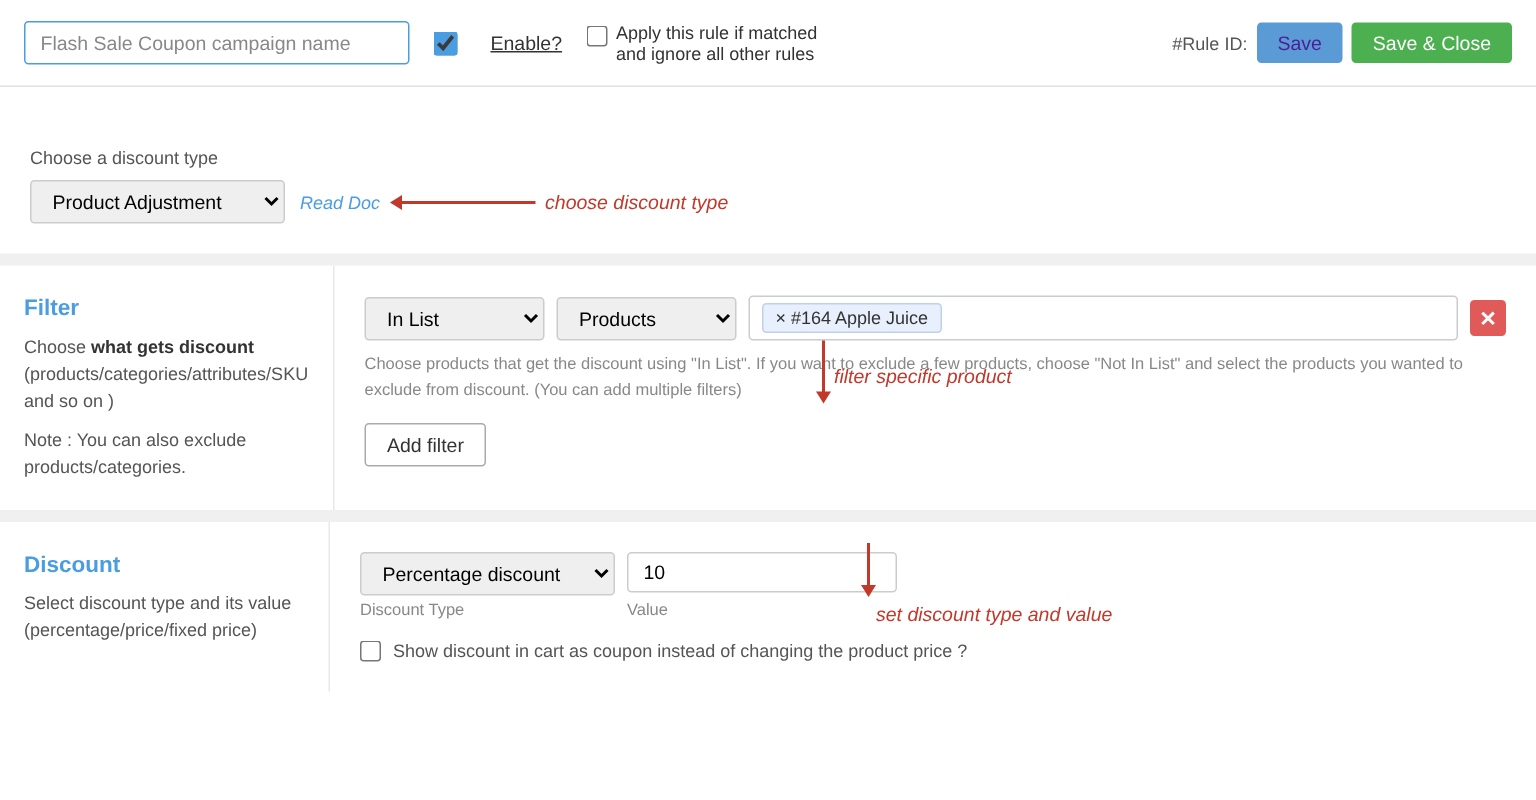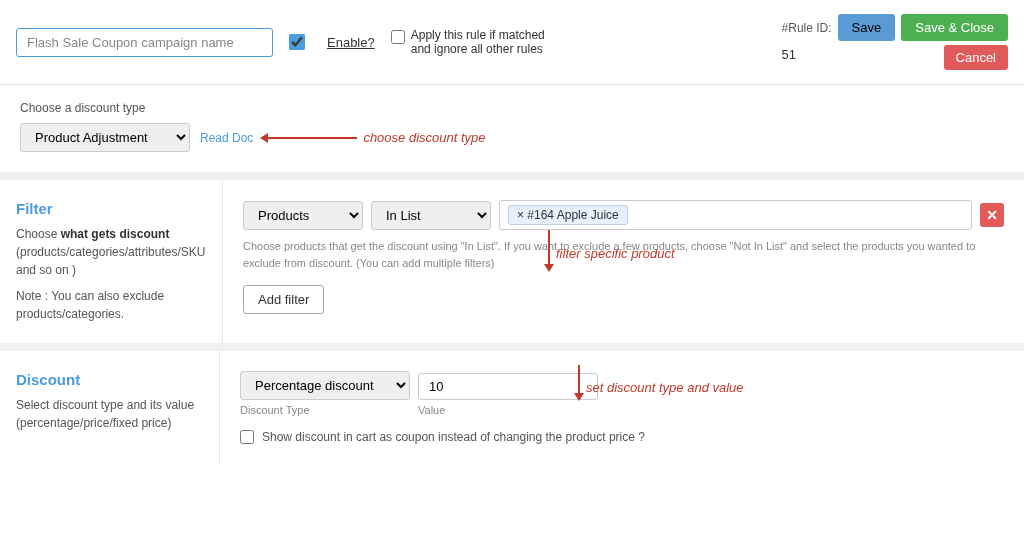--- a/index.html
+++ b/index.html
@@ -63,21 +63,21 @@
       gap: 6px;
     }
     .rule-id-number {
       font-size: 13px;
       color: #333;
       margin-top: 2px;
       text-align: right;
     }
     .btn-save {
       background: #5b9bd5;
-      color: #000000;
+      color: #4c1d95;
       border: none;
       border-radius: 3px;
       padding: 6px 14px;
       cursor: pointer;
       font-size: 13px;
     }
     .btn-save-close {
       background: #4caf50;
       color: #fff;
       border: none;
@@ -105,20 +105,21 @@
     .discount-type-section {
       padding: 16px 20px 20px;
       background: #fff;
       border-bottom: 8px solid #f0f0f0;
       position: relative;
     }
     .section-label {
       font-size: 12px;
       color: #555;
       margin-bottom: 8px;
+      margin-top: 24px;
     }
     .discount-type-row {
       display: flex;
       align-items: center;
       gap: 10px;
       position: relative;
     }
     .discount-type-select {
       border: 1px solid #ccc;
       border-radius: 3px;
@@ -126,20 +127,21 @@
       font-size: 13px;
       appearance: auto;
       cursor: pointer;
       width: 170px;
     }
     .read-doc-link {
       color: #4a9de0;
       font-size: 12px;
       text-decoration: none;
       cursor: pointer;
+      font-style: italic;
     }
     .annotation-text {
       color: #c0392b;
       font-size: 13px;
       font-style: italic;
       margin-left: 6px;
     }
 
     
     .filter-section {
@@ -261,21 +263,21 @@
       color: #555;
       line-height: 1.5;
     }
     .discount-right {
       flex: 1;
       padding: 20px 20px;
       position: relative;
     }
     .discount-controls-row {
       display: flex;
-      align-items: flex-end;
+      align-items: flex-start;
       gap: 8px;
     }
     .discount-type-dropdown {
       border: 1px solid #ccc;
       border-radius: 3px;
       padding: 5px 10px;
       font-size: 13px;
       cursor: pointer;
       appearance: auto;
       width: 170px;
@@ -354,24 +356,20 @@
       <span>Apply this rule if matched and ignore all other rules</span>
     </div>
 
     <div class="rule-id-section">
       <div class="rule-id-row">
         <span>#Rule ID:</span>
         <div class="buttons-group">
           <button class="btn-save">Save</button>
           <button class="btn-save-close">Save &amp; Close</button>
         </div>
-      </div>
-      <div style="display:flex; justify-content:space-between; align-items:flex-start; width:100%;">
-        <span class="rule-id-number">51</span>
-        <button class="btn-cancel">Cancel</button>
       </div>
     </div>
   </div>
 
   <div class="discount-type-section">
     <div class="section-label">Choose a discount type</div>
     <div class="discount-type-row">
       <select class="discount-type-select">
         <option>Product Adjustment</option>
         <option>Percentage Discount</option>
@@ -394,28 +392,28 @@
       <div class="filter-title">Filter</div>
       <div class="filter-desc">
         <span>Choose </span><strong>what gets discount</strong><span> (products/categories/attributes/SKU and so on )</span>
       </div>
       <div class="filter-desc" style="margin-top:8px;">Note : You can also exclude products/categories.</div>
     </div>
     <div class="filter-right">
       <div class="annotation-container">
         <div class="filter-controls-row">
           <select class="filter-select">
+            <option>In List</option>
+            <option>Not In List</option>
+          </select>
+          <select class="filter-select">
             <option>Products</option>
             <option>Categories</option>
             <option>Attributes</option>
             <option>SKU</option>
-          </select>
-          <select class="filter-select">
-            <option>In List</option>
-            <option>Not In List</option>
           </select>
           <div class="filter-tag-input">
             <span class="tag-item">× #164 Apple Juice</span>
           </div>
           <button class="remove-filter-btn">✕</button>
         </div>
 
         <div style="position:absolute; left:305px; top:30px; display:flex; flex-direction:row; align-items:center;">
           <div style="width:2px; height:36px; background:#c0392b; position:relative;">
             <div style="position:absolute; bottom:-6px; left:-4px; width:0; height:0; border-left:5px solid transparent; border-right:5px solid transparent; border-top:8px solid #c0392b;"></div>
@@ -442,21 +440,21 @@
           <option>Fixed Amount Off</option>
         </select>
         <input type="text" class="discount-value-input" value="10" style="">
       </div>
       <div class="discount-labels-row">
         <span class="discount-label">Discount Type</span>
         <span class="value-label">Value</span>
       </div>
 
       <div style="position:absolute; left:358px; top:14px; display:flex; align-items:flex-end;">
-        <div style="display:flex; flex-direction:row; align-items:flex-end;">
+        <div style="display:flex; flex-direction:column; align-items:flex-start;">
           <div style="width:2px; height:30px; background:#c0392b; position:relative;">
             <div style="position:absolute; bottom:-6px; left:-4px; width:0; height:0; border-left:5px solid transparent; border-right:5px solid transparent; border-top:8px solid #c0392b;"></div>
           </div>
           <span class="annotation-text" style="margin-top:10px;">set discount type and value</span>
         </div>
       </div>
 
       <div class="show-discount-row">
         <input type="checkbox" class="show-discount-checkbox" style="">
         <span>Show discount in cart as coupon instead of changing the product price ?</span>

